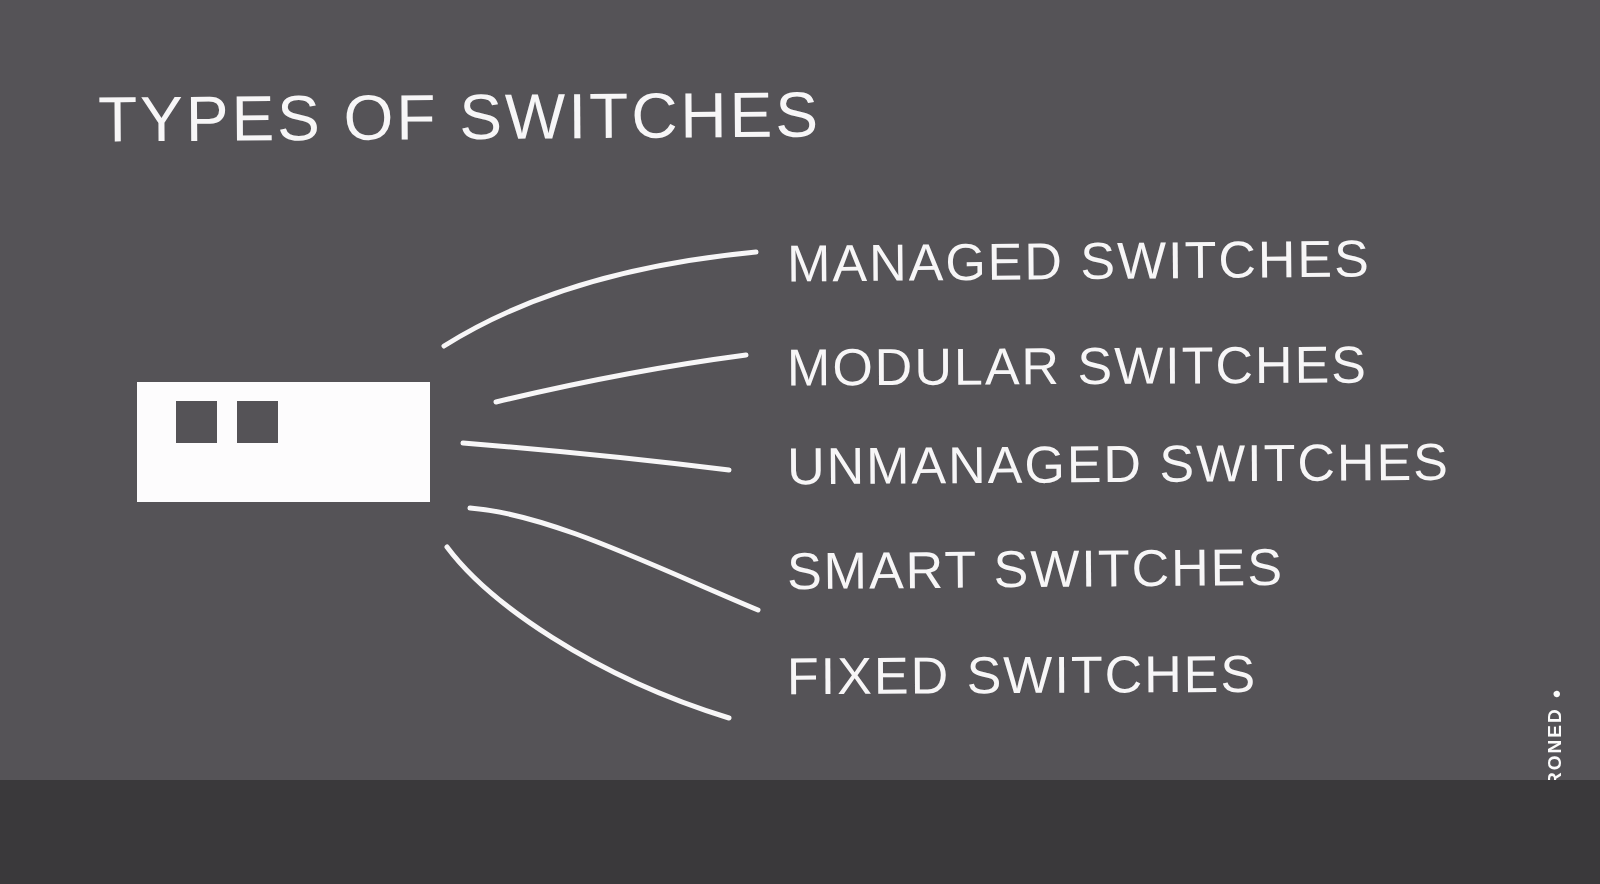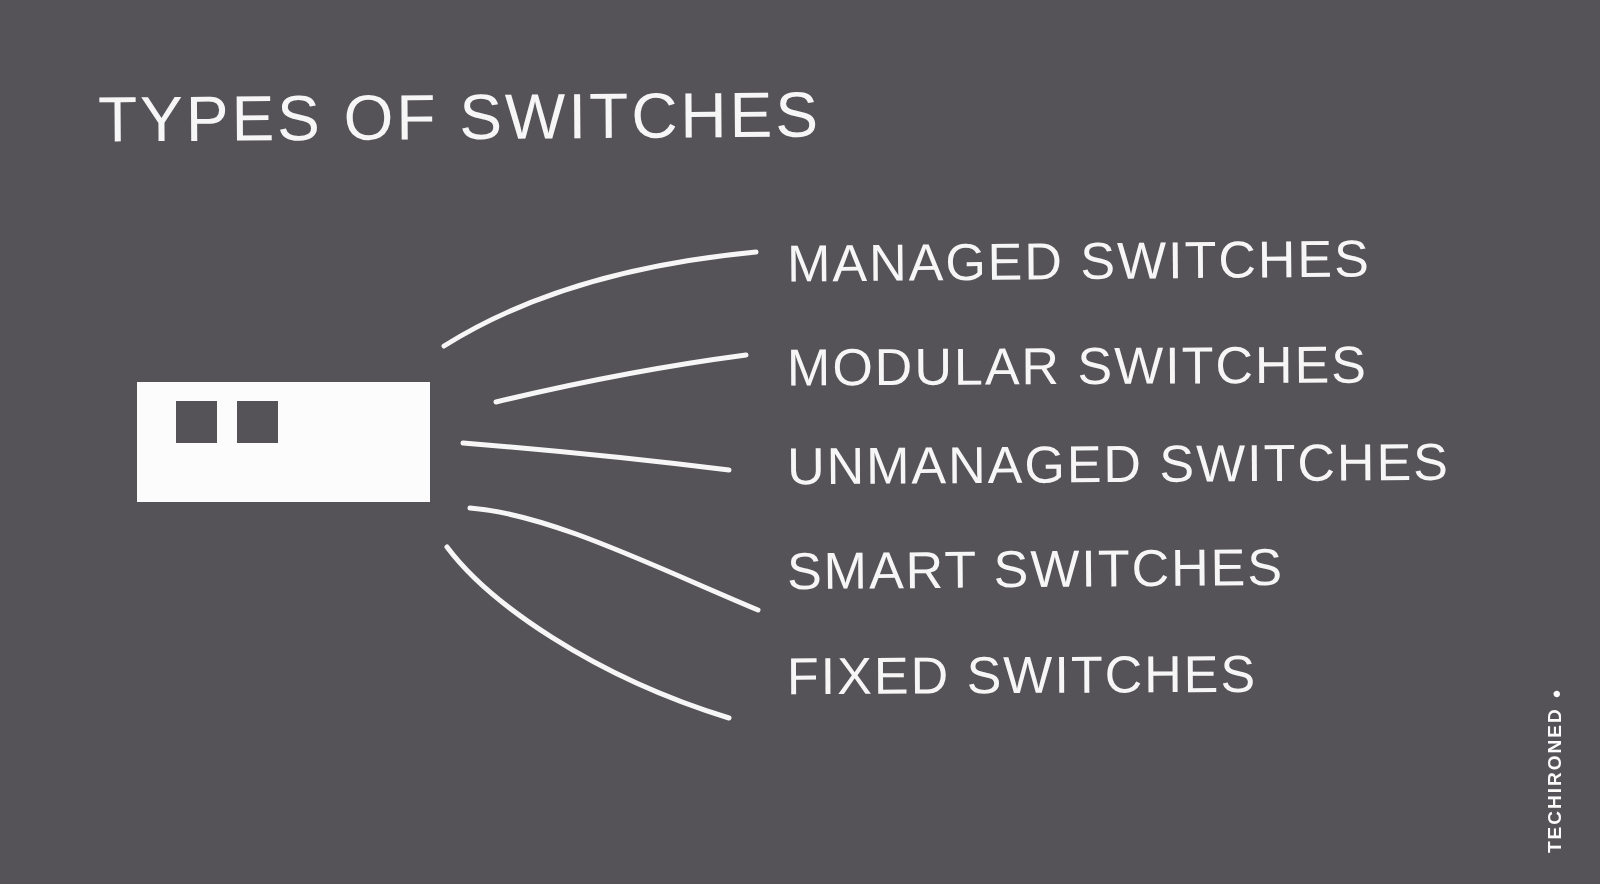--- a/index.html
+++ b/index.html
@@ -3,21 +3,21 @@
 <meta charset="utf-8">
 <style>
   html, body {
     margin: 0;
     padding: 0;
     background: #3a393b;
   }
   .canvas {
     position: relative;
     width: 1600px;
-    height: 884px;
+    height: 780px;
     background: #555357;
     overflow: hidden;
     font-family: "Liberation Sans", sans-serif;
   }
   .title {
     position: absolute;
     left: 98px;
     top: 80px;
     margin: 0;
     font-size: 64px;

